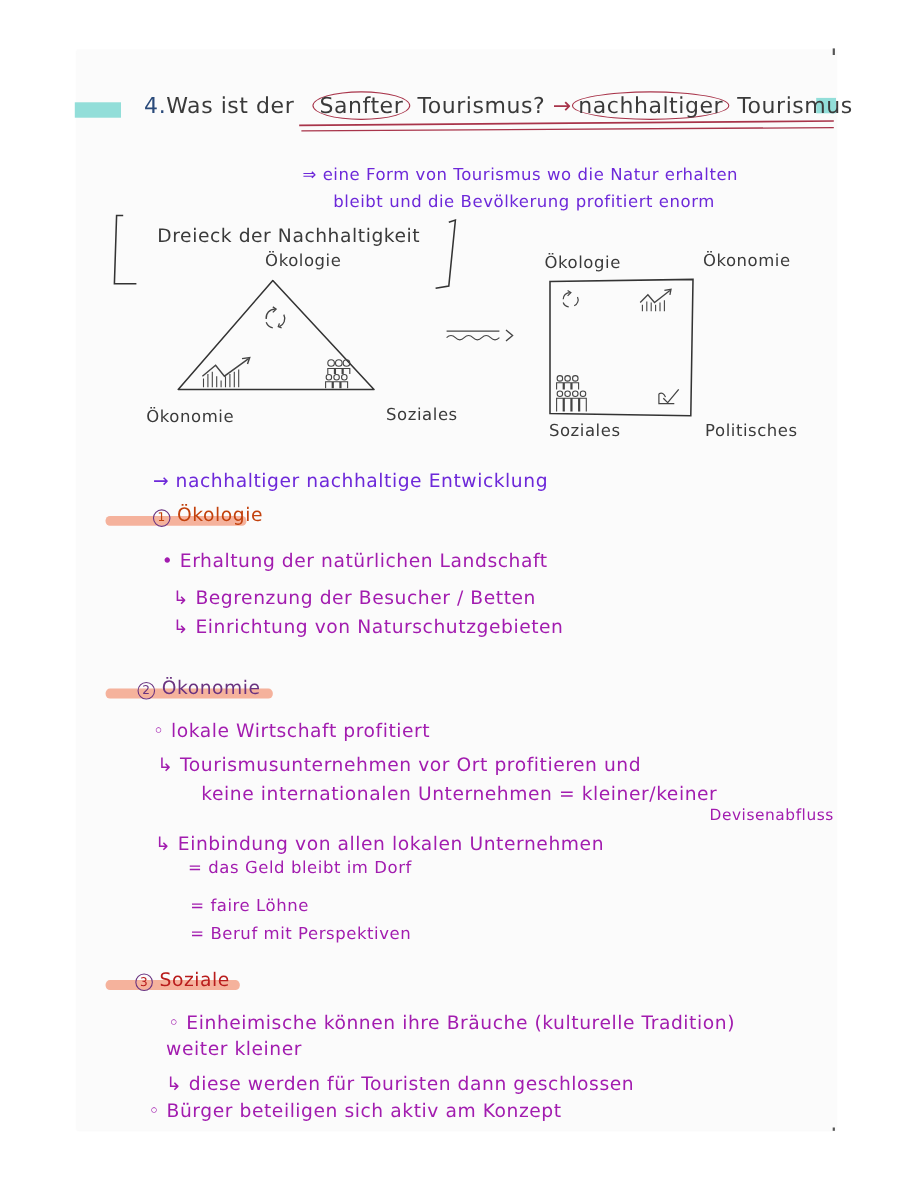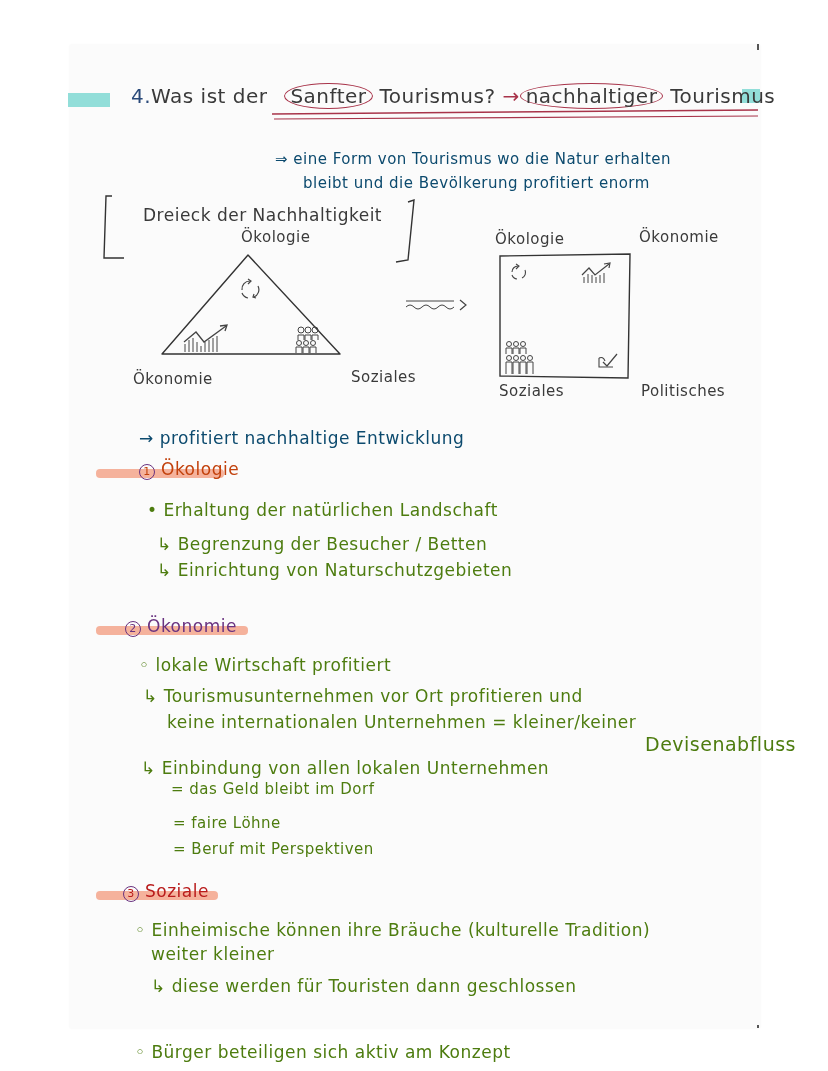--- a/index.html
+++ b/index.html
@@ -8,29 +8,29 @@
       position: relative; overflow: hidden;
       font-family: "DejaVu Sans", sans-serif;
     }
     .paper {
       position: absolute; left: 70px; top: 45px; width: 690px; height: 983px;
       background: #fbfbfb;
       box-shadow: 0 0 2px rgba(0,0,0,0.06);
     }
     .edge-mark { position: absolute; background: #555; width: 2px; }
     .abs { position: absolute; white-space: nowrap; }
-    .pen-blue { color: #4d7c0f; }
-    .pen-red { color: #0c4a6e; }
+    .pen-blue { color: #a21caf; }
+    .pen-red { color: #6d28d9; }
     .pen-gray { color: #3a3a3a; }
     .hand { font-family: "DejaVu Sans", sans-serif; font-weight: 400; letter-spacing: 0.5px; margin-left: 23px; }
     .title { font-size: 20px; }
     .def { font-size: 15px; }
     .dia { font-size: 15px; }
     .body-txt { font-size: 17px; }
-    .small { font-size: 19px; }
+    .small { font-size: 14px; }
     .hl-cyan { position: absolute; background: #7fd8d2; opacity: 0.85; height: 14px; }
     .hl-orange { position: absolute; background: #f39a7c; opacity: 0.75; height: 9px; border-radius: 4px; }
     .circled { border: 1.5px solid #a8344a; border-radius: 50%; padding: 0 5px; }
     .num-circle { display:inline-block; border:1.5px solid #6a3380; border-radius:50%; width:14px; height:14px; line-height:14px; text-align:center; font-size:11px; margin-right:6px; }
     svg { position: absolute; overflow: visible; }
   </style>
 </head>
 <body>
 
 <div class="paper"></div>
@@ -122,43 +122,43 @@
   <path d="M3 34 L3 22 L9 22 L9 34 M10 34 L10 22 L16 22 L16 34 M17 34 L17 22 L23 22 L23 34 M24 34 L24 22 L30 22 L30 34" stroke="#444" fill="none"></path>
 </svg>
 <svg width="24" height="18" style="left:597px; top:352px;">
   <path d="M2 6 L2 15 L16 15" stroke="#444" fill="none" stroke-width="1.1"></path>
   <path d="M2 6 Q6 4 8 9" stroke="#444" fill="none" stroke-width="1.1"></path>
   <path d="M6 10 L10 14 L20 2" stroke="#444" fill="none" stroke-width="1.2"></path>
 </svg>
 <div class="abs hand dia pen-gray" style="left:476px; top:382px;">Soziales</div>
 <div class="abs hand dia pen-gray" style="left:618px; top:382px;text-align:right;">Politisches</div>
 
-<div class="abs hand body-txt pen-red" style="left:116px; top:428px;">→ profitiert nachhaltige Entwicklung</div>
+<div class="abs hand body-txt pen-red" style="left:116px; top:428px;">→ nachhaltiger nachhaltige Entwicklung</div>
 
 <div class="hl-orange" style="left:96px; top:469px; width:128px;"></div>
 <div class="abs hand body-txt" style="left:116px; top:459px; color:#c2410c;">
   <span class="num-circle">1</span><span>Ökologie</span>
 </div>
 <div class="abs hand body-txt pen-blue" style="left:124px; top:500px;">• Erhaltung der natürlichen Landschaft</div>
 <div class="abs hand body-txt pen-blue" style="left:134px; top:534px;text-align:center;">↳ Begrenzung der Besucher / Betten</div>
 <div class="abs hand body-txt pen-blue" style="left:134px; top:560px;">↳ Einrichtung von Naturschutzgebieten</div>
 
 <div class="hl-orange" style="left:96px; top:626px; width:152px;"></div>
 <div class="abs hand body-txt" style="left:102px; top:616px; color:#6a3380;">
   <span class="num-circle">2</span><span>Ökonomie</span>
 </div>
 <div class="abs hand body-txt pen-blue" style="left:116px; top:655px;">◦ lokale Wirtschaft profitiert</div>
 <div class="abs hand body-txt pen-blue" style="left:120px; top:686px;">↳ Tourismusunternehmen vor Ort profitieren und</div>
-<div class="abs hand body-txt pen-blue" style="left:144px; top:712px;">keine internationalen Unternehmen = kleiner/keiner</div>
+<div class="abs hand body-txt pen-blue" style="left:160px; top:712px;">keine internationalen Unternehmen = kleiner/keiner</div>
 <div class="abs hand small pen-blue" style="left:622px; top:733px;">Devisenabfluss</div>
 <div class="abs hand body-txt pen-blue" style="left:118px; top:758px;">↳ Einbindung von allen lokalen Unternehmen</div>
 <div class="abs hand def pen-blue" style="left:148px; top:780px;">= das Geld bleibt im Dorf</div>
 <div class="abs hand def pen-blue" style="left:150px; top:814px;">= faire Löhne</div>
 <div class="abs hand def pen-blue" style="left:150px; top:840px;">= Beruf mit Perspektiven</div>
 
 <div class="hl-orange" style="left:96px; top:891px; width:122px;"></div>
 <div class="abs hand body-txt" style="left:100px; top:881px; color:#b91c1c;">
   <span class="num-circle">3</span><span>Soziale</span>
 </div>
-<div class="abs hand body-txt pen-blue" style="left:112px; top:920px;">◦ Einheimische können ihre Bräuche (kulturelle Tradition)</div>
+<div class="abs hand body-txt pen-blue" style="left:130px; top:920px;">◦ Einheimische können ihre Bräuche (kulturelle Tradition)</div>
 <div class="abs hand body-txt pen-blue" style="left:128px; top:944px;">weiter kleiner</div>
 <div class="abs hand body-txt pen-blue" style="left:128px; top:976px;">↳ diese werden für Touristen dann geschlossen</div>
-<div class="abs hand body-txt pen-blue" style="left:112px; top:1042px;">◦ Bürger beteiligen sich aktiv am Konzept</div>
+<div class="abs hand body-txt pen-blue" style="left:112px; top:1000px;">◦ Bürger beteiligen sich aktiv am Konzept</div>
 
 </body></html>

